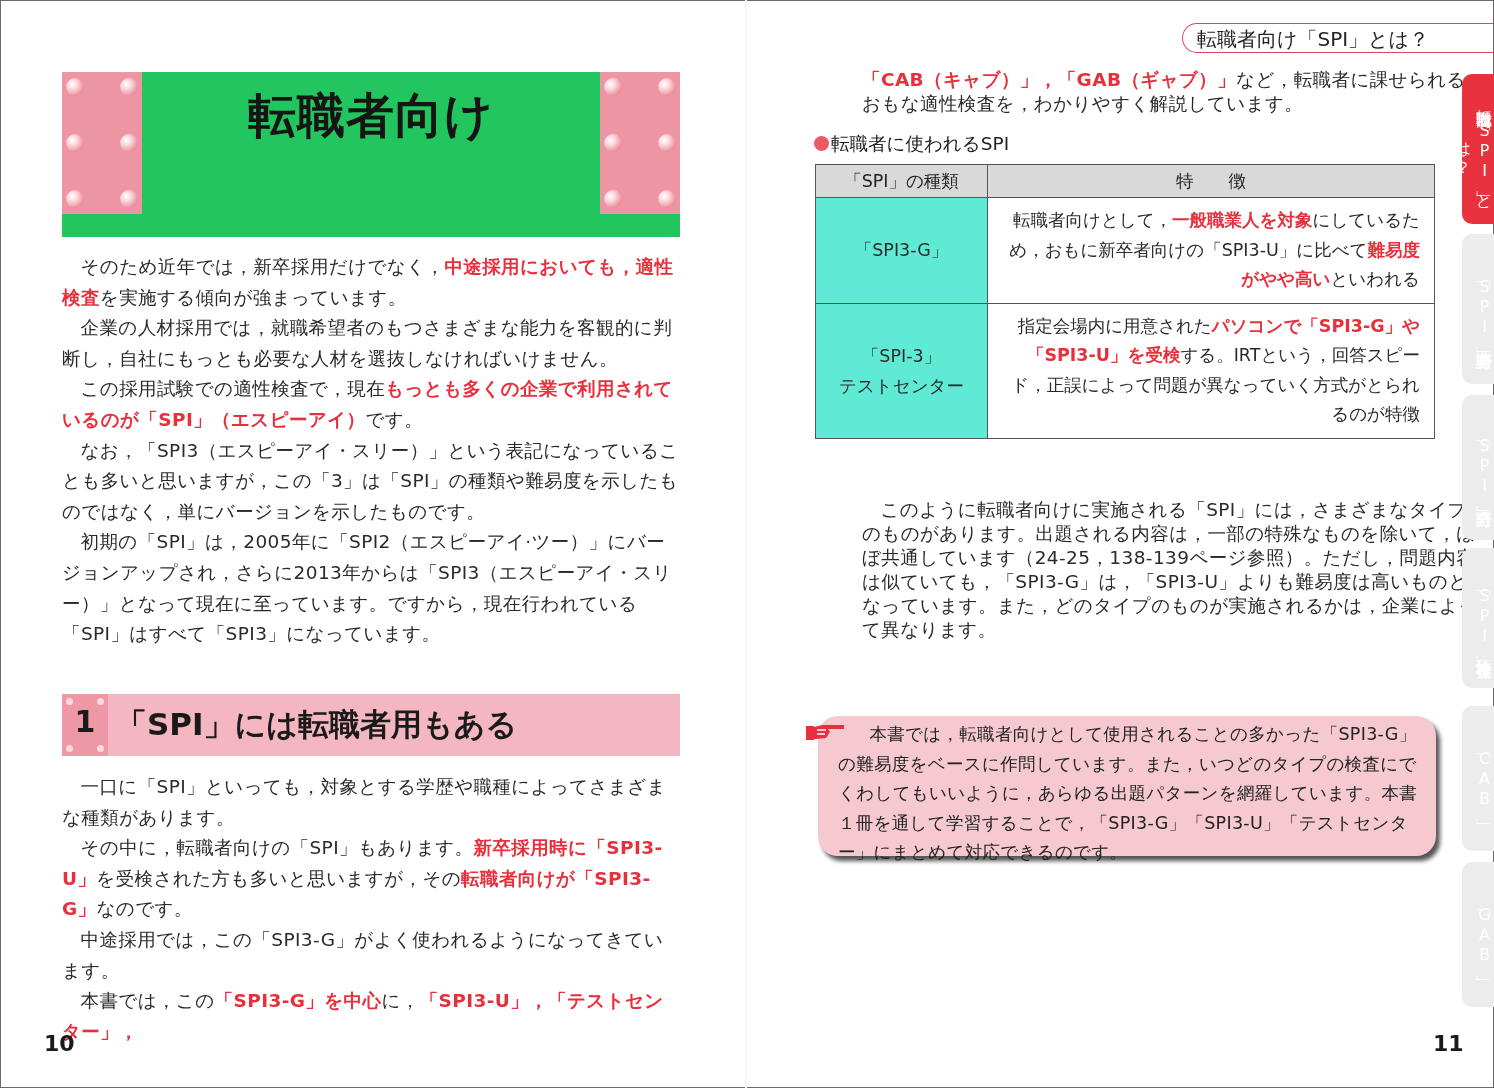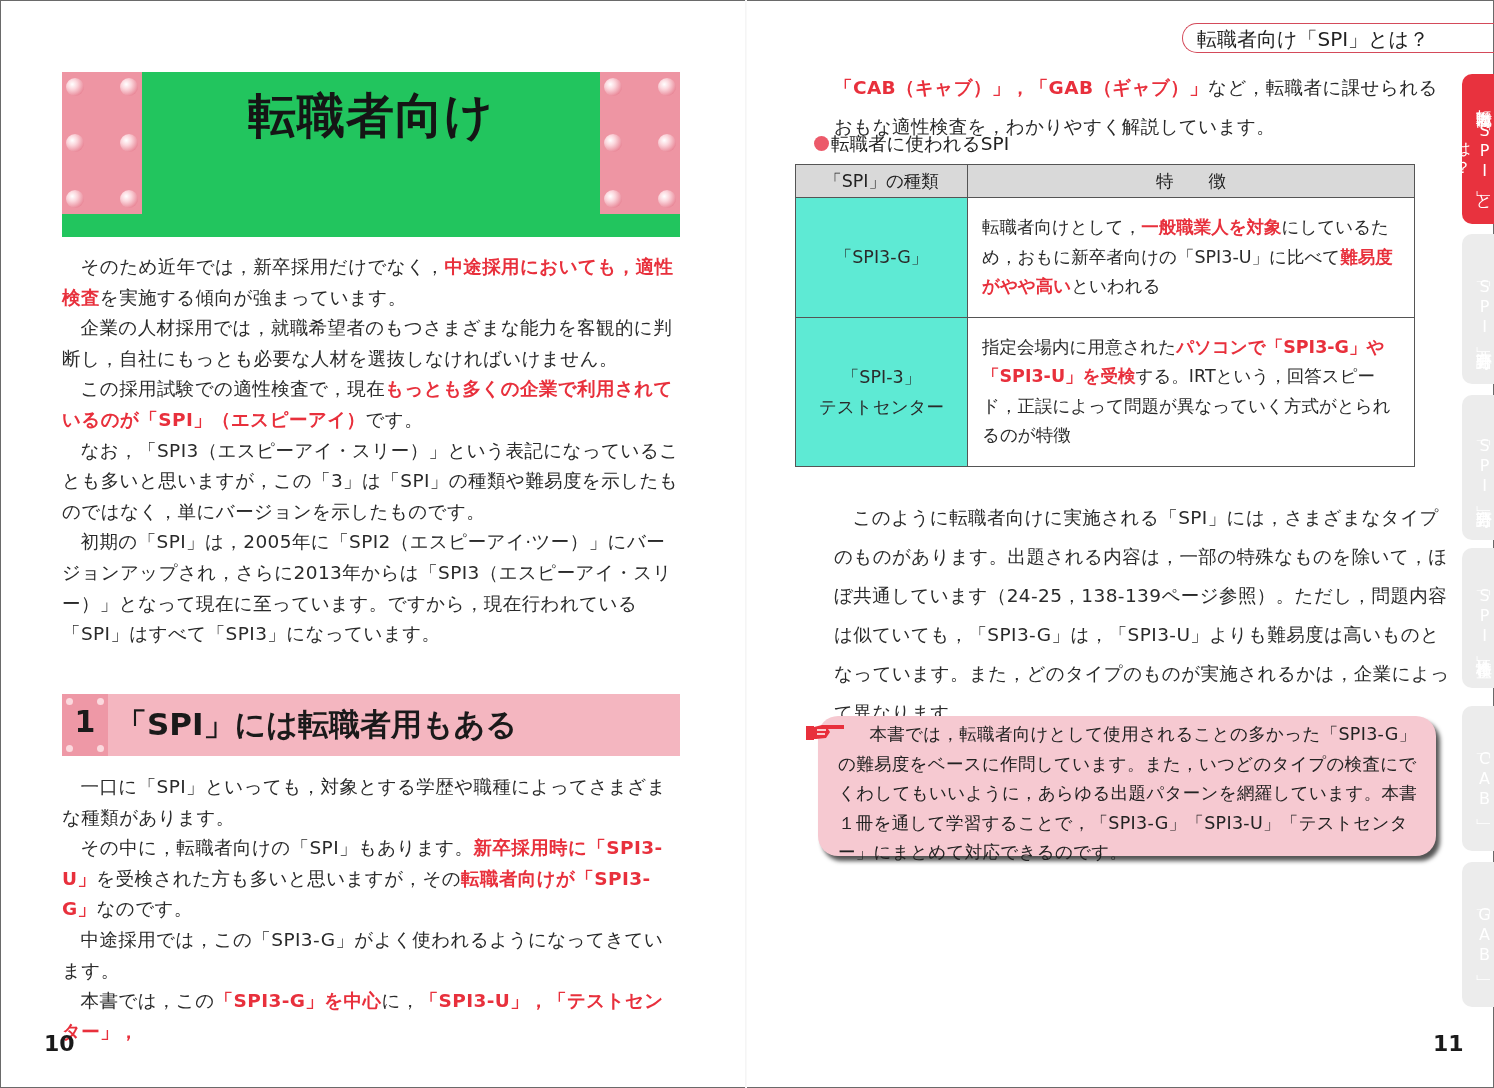--- a/index.html
+++ b/index.html
@@ -31,30 +31,30 @@
   .sec-banner .sdot { position:absolute; width:7px; height:7px; border-radius:50%; background:#fbd9de; }
   .sec-banner .stitle { position:absolute; left:54px; top:10px; font-size:31px; font-weight:bold; color:#1a1a1a; }
 
   .page-num { position:absolute; font-size:22px; font-weight:bold; color:#1a1a1a; }
 
   
   .running-head { position:absolute; left:1182px; top:23px; width:312px; height:28px;
     border:1.5px solid #d44a5a; border-right:none; border-radius:16px 0 0 16px; }
   .running-head span { position:absolute; left:14px; top:2px; font-size:20px; color:#222; }
 
-  .rpara { position:absolute; left:834px; width:622px; font-size:18.5px; line-height:39px; letter-spacing:0.4px; }
+  .rpara { position:absolute; left:862px; width:622px; font-size:18.5px; line-height:24px; letter-spacing:0.4px; }
   .rpara p { margin:0; }
   .sub-heading { position:absolute; left:814px; top:131px; font-size:18.5px; color:#222; }
   .sub-heading .bullet { display:inline-block; width:15px; height:15px; border-radius:50%; background:#ec5a6a; vertical-align:-1px; margin-right:2px; }
 
-  table.spi { position:absolute; left:795px; top:164px; width:620px; border-collapse:collapse; font-size:17.5px; }
+  table.spi { position:absolute; left:815px; top:164px; width:620px; border-collapse:collapse; font-size:17.5px; }
   table.spi th, table.spi td { border:1.2px solid #555; }
   table.spi th { background:#d9d9d9; font-weight:normal; height:30px; color:#222; }
   table.spi td.type { background:#5eead4; text-align:center; width:169px; line-height:30px; }
-  table.spi td.feat { padding:15px 14px; line-height:29.5px; }
+  table.spi td.feat { padding:8px 14px; line-height:29.5px;text-align:right; }
 
   .note-box { position:absolute; left:818px; top:716px; width:618px; height:140px;
     background:#f6c9d1; border-radius:20px; box-shadow:4px 5px 4px #555; }
   .note-box .note-text { position:absolute; left:20px; top:4px; width:590px; font-size:17.5px; line-height:29.5px; color:#222; letter-spacing:0.3px; }
   .hand { position:absolute; left:806px; top:720px; width:40px; height:24px; }
 
   
   .tab { position:absolute; left:1462px; width:32px; border-radius:10px 0 0 10px;
     background:#ececec; color:#ffffff; font-size:16px; text-align:center;
     writing-mode:vertical-rl; text-orientation:upright; letter-spacing:1px; padding:6px 0; box-sizing:border-box; }

